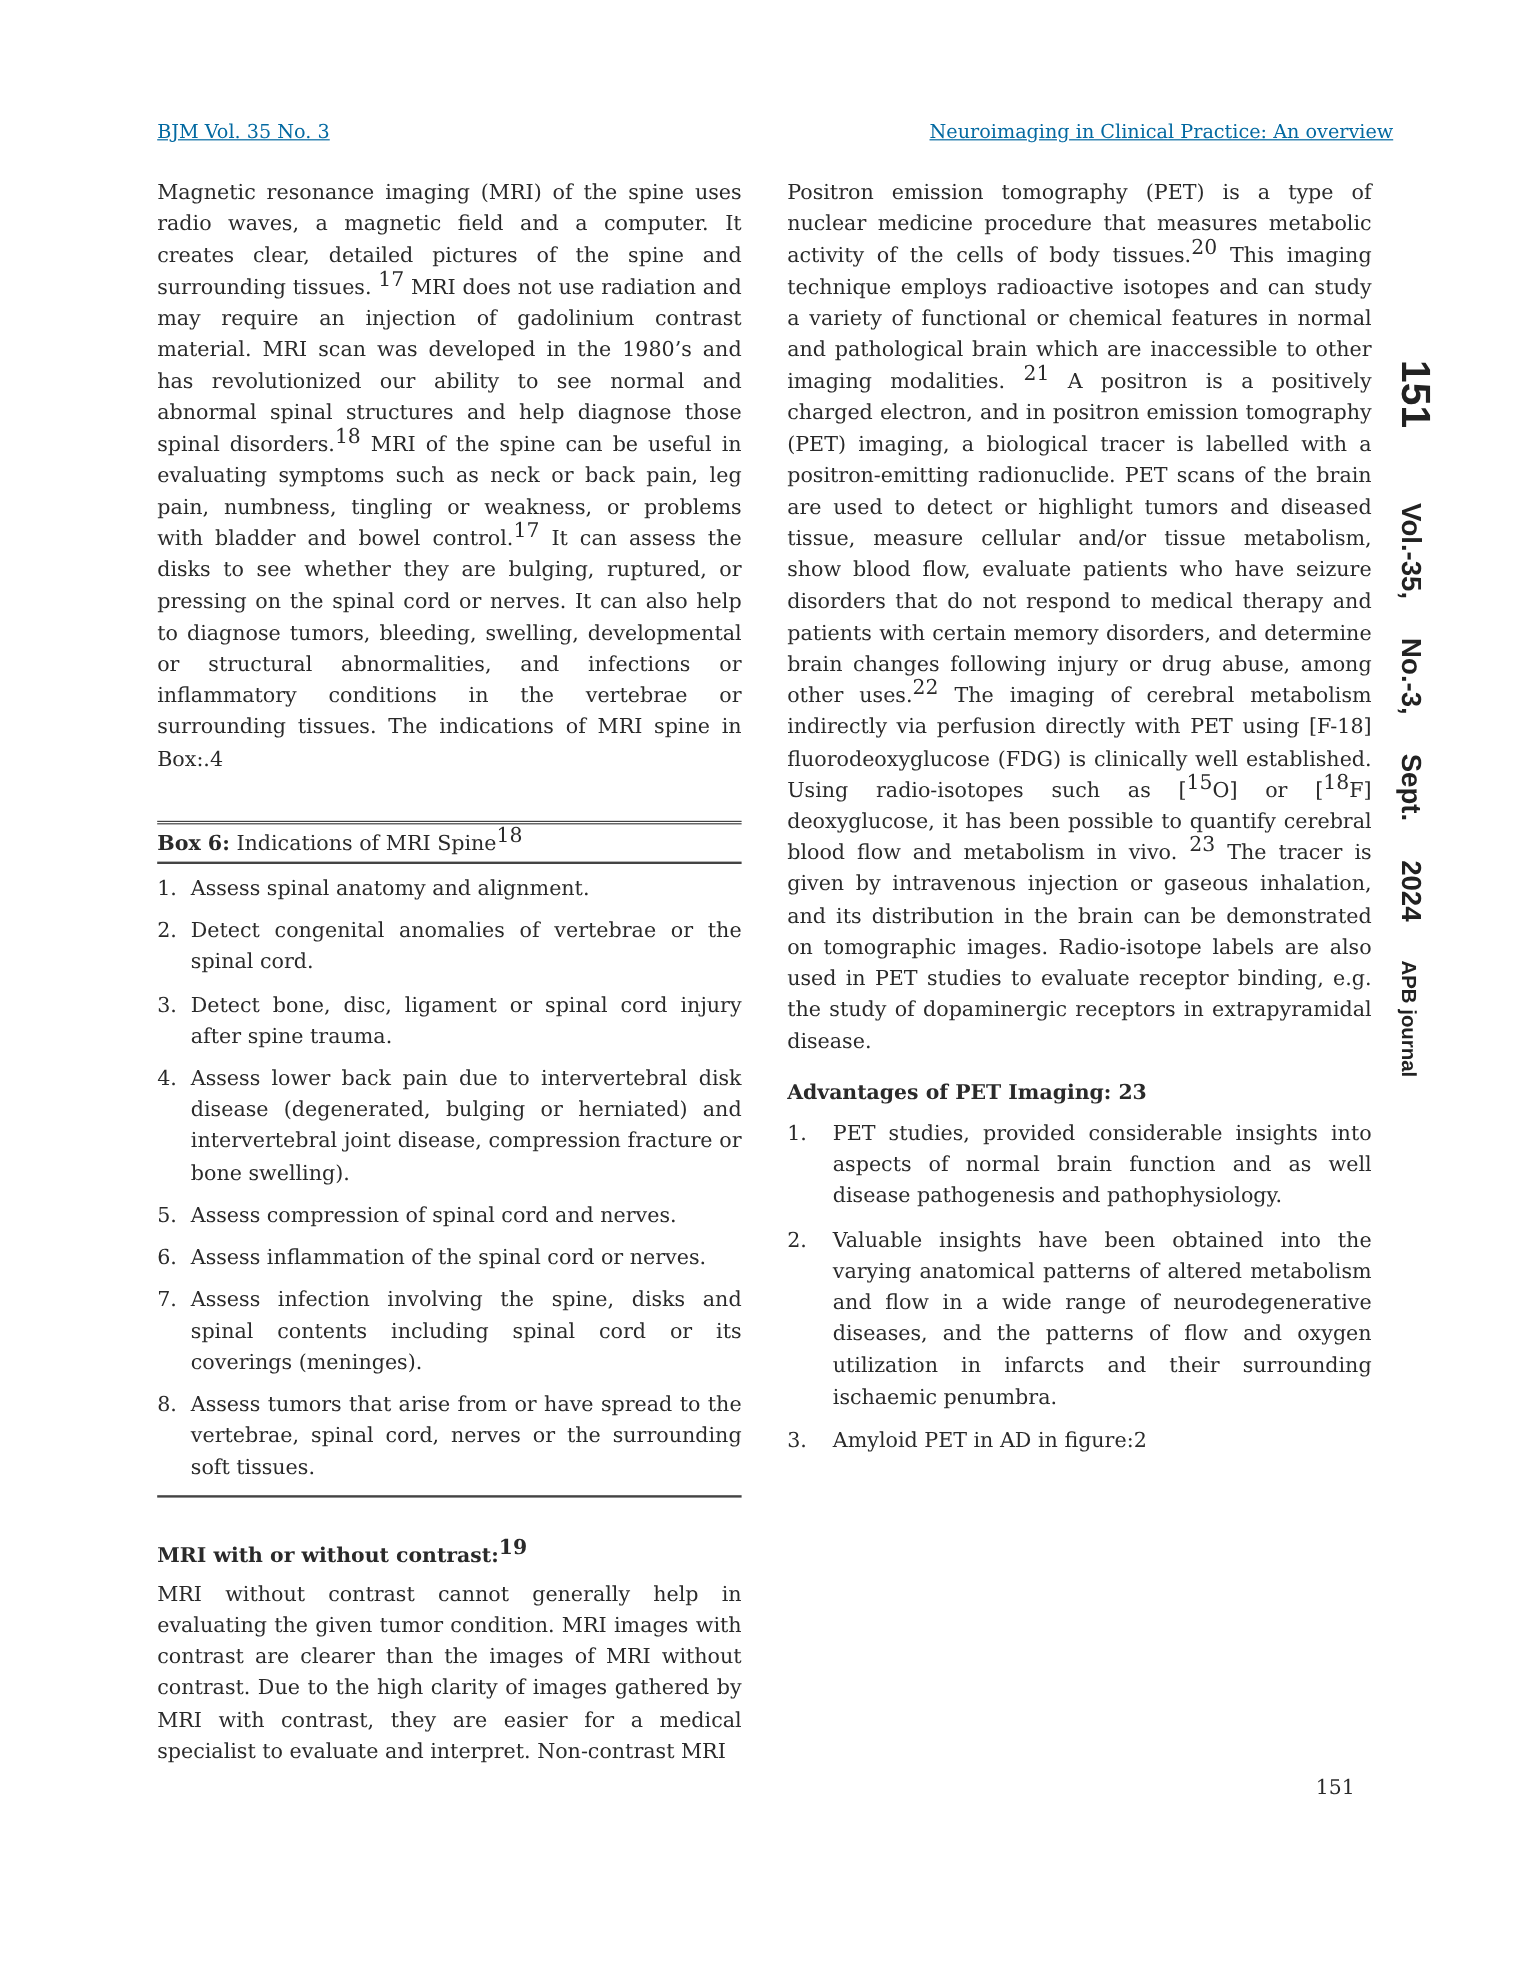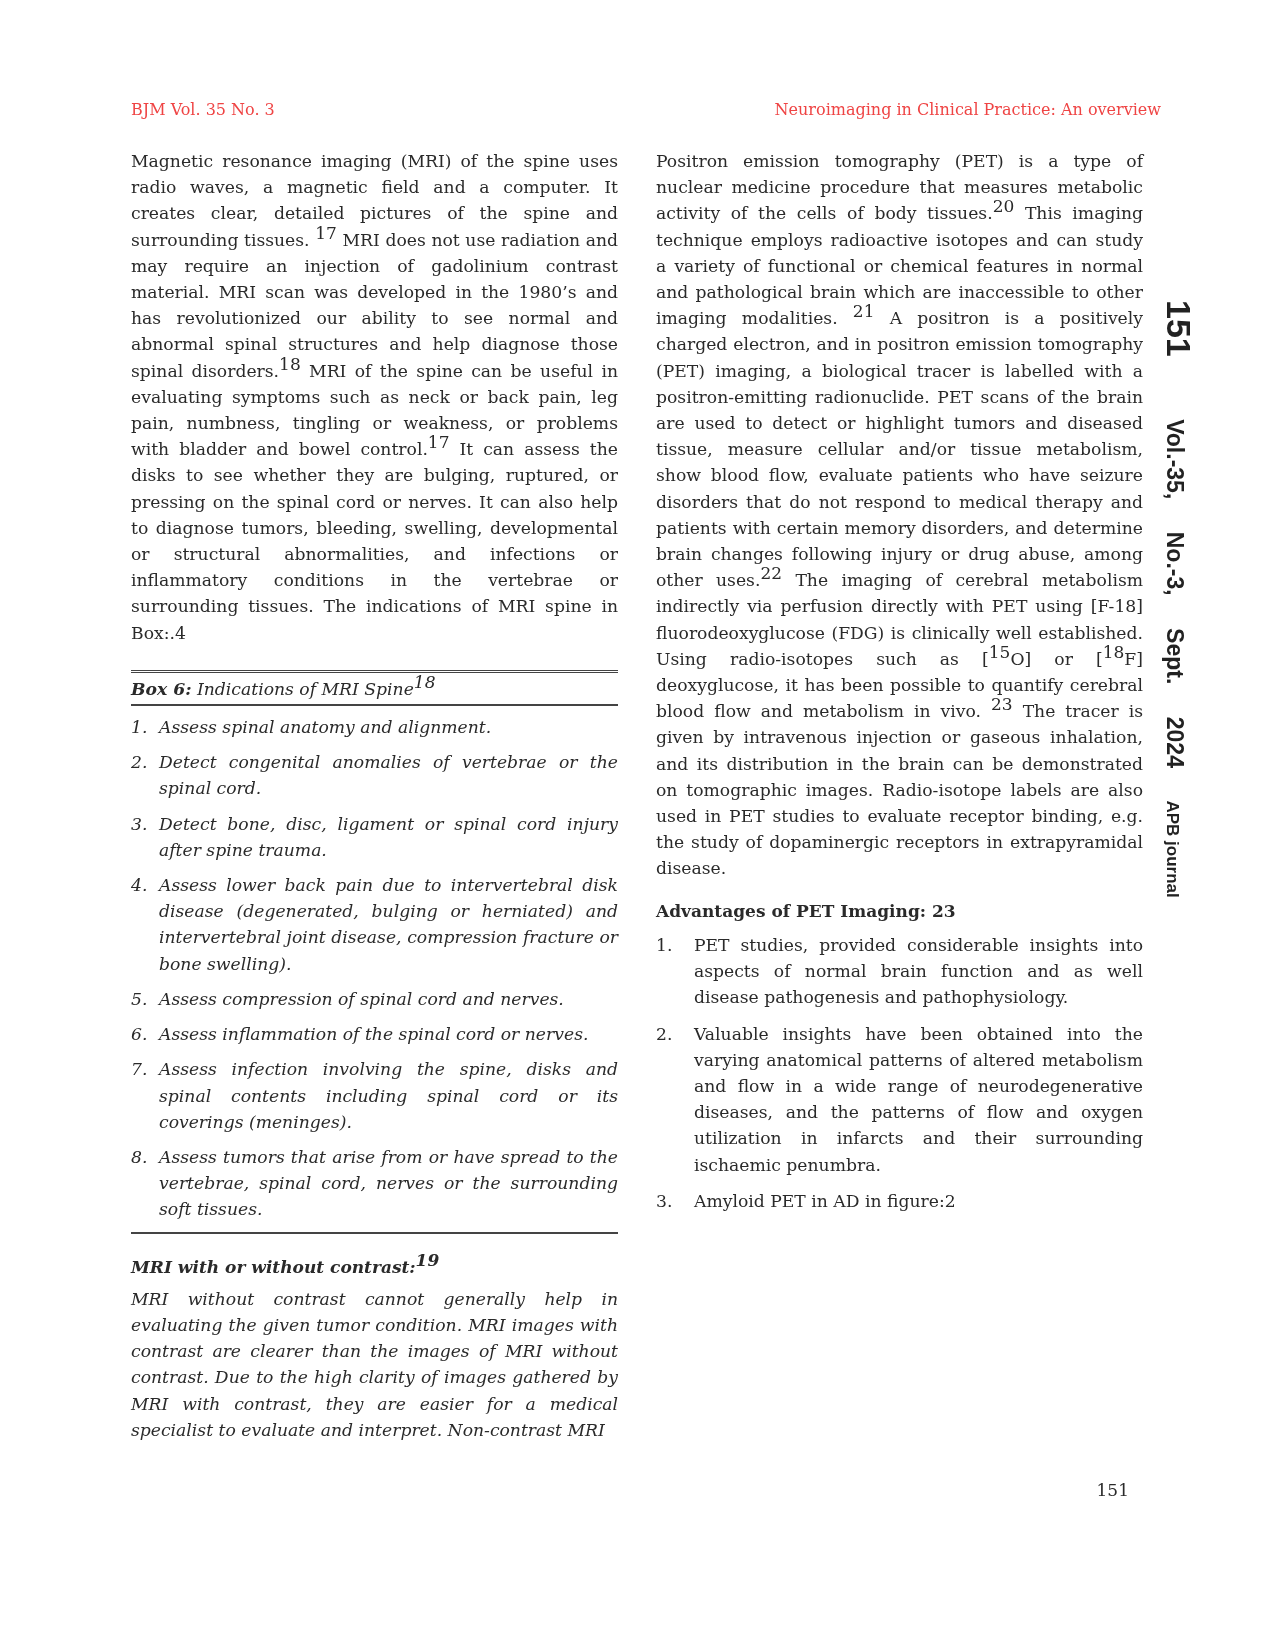--- a/index.html
+++ b/index.html
@@ -1,34 +1,34 @@
 <!DOCTYPE html>
 <html><head>
 <meta charset="utf-8">
 <style>
   html, body { margin: 0; padding: 0; background: #ffffff; }
   body { width: 1275px; height: 1650px; position: relative; overflow: hidden;
          font-family: "DejaVu Serif", "Liberation Serif", serif; color: #2a2a2a; }
-  .header { position: absolute; top: 100px; font-size: 16px; color: #ef4444; }
+  .header { position: absolute; top: 100px; font-size: 16px; color: #0369a1; text-decoration: underline; }
   .header.left { left: 131px; }
   .header.right { right: 114px; }
   .col { position: absolute; top: 148px; width: 487px; font-size: 17.2px; line-height: 26.2px; }
   .col.left { left: 131px; }
   .col.right { left: 656px; }
   .h { font-weight: bold; margin: 0; font-size: 17px; }
   p { margin: 0; text-align: justify; }
   sup { font-size: 17px; line-height: 0; }
-  .box { border-top: 3px double #444; border-bottom: 2px solid #444; margin-top: 24px; font-style: italic; }
+  .box { border-top: 3px double #444; border-bottom: 2px solid #444; margin-top: 38px; }
   .box-title { border-bottom: 2px solid #444; padding: 3px 0 2px 0; font-size: 17.2px; }
   .box-title b { font-weight: bold; }
   ol.box-list { list-style: none; margin: 8px 0 0 0; padding: 0; }
   ol.box-list li { display: flex; margin-bottom: 9px; text-align: justify; }
   ol.box-list li .num { width: 28px; flex: none; }
   ol.box-list li .txt { flex: 1; }
-  .sec { margin-top: 20px; font-style: italic; }
+  .sec { margin-top: 36px; }
   .adv-list { list-style: none; margin: 8px 0 0 0; padding: 0; }
   .adv-list li { display: flex; margin-bottom: 10px; text-align: justify; }
   .adv-list li .num { width: 38px; flex: none; }
   .adv-list li .txt { flex: 1; }
   .side { position: absolute; left: 1168px; top: 300px; transform-origin: 0 0;
           transform: rotate(90deg) translateY(-30px);
           font-family: "Liberation Sans", "DejaVu Sans", sans-serif; font-weight: bold;
           white-space: nowrap; color: #222; }
   .side .pg { font-size: 34px; margin-right: 58px; }
   .side .vol { font-size: 23px; margin-right: 28px; }

